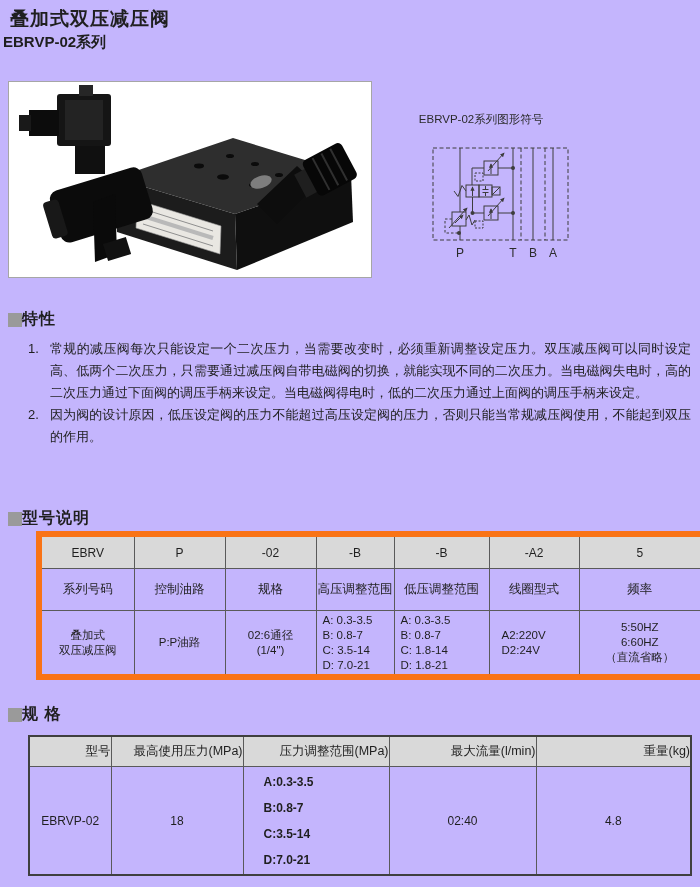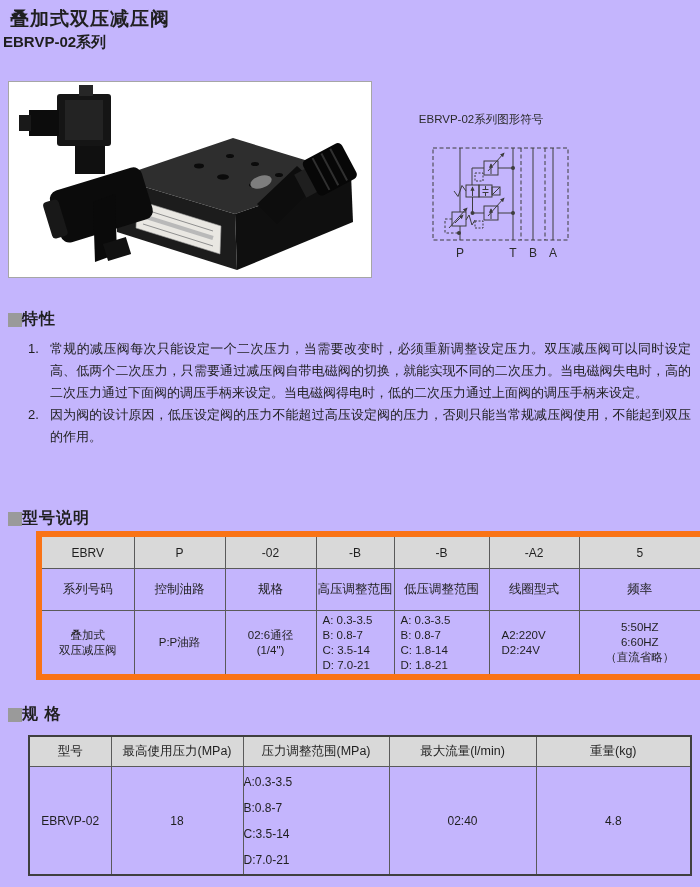--- a/index.html
+++ b/index.html
@@ -20,27 +20,27 @@
   .feat-num{width:22px;flex:none;}
   .feat-text{flex:1;}
   table{border-collapse:collapse;table-layout:fixed;}
   td,th{border:1px solid #5a5a5a;text-align:center;vertical-align:middle;
         font-weight:normal;padding:0;overflow:hidden;}
   .model-table{left:36px;top:531px;width:664px;border:6px solid #f97316;}
   .model-table .code-row th{height:31px;background:#d9d9d9;font-size:12px;}
   .model-table .label-row td{height:41px;font-size:12.5px;}
   .model-table .value-row td{height:63px;font-size:11.5px;line-height:15px;}
   .spec-table{left:28px;top:735px;width:662px;border:2px solid #3f3f3f;}
-  .spec-table th{height:29px;background:#d9d9d9;font-size:12.5px;}
+  .spec-table th{height:29px;background:#d9d9d9;font-size:12.5px;text-align:right;}
   .spec-table td{height:107px;font-size:12px;}
   .ml{white-space:pre-line;}
   .cell-left{text-align:left !important;}
   .pl8{padding-left:6px;}
   .pl12{padding-left:12px;}
-  .pl20{}
+  .pl20{padding-left:20px;font-weight:bold;}
   .lh26{line-height:26px !important;}
 </style>
 </head>
 <body>
 
 <div class="page">
 
   <div class="abs page-title">叠加式双压减压阀</div>
   <div class="abs page-subtitle">EBRVP-02系列</div>
 

